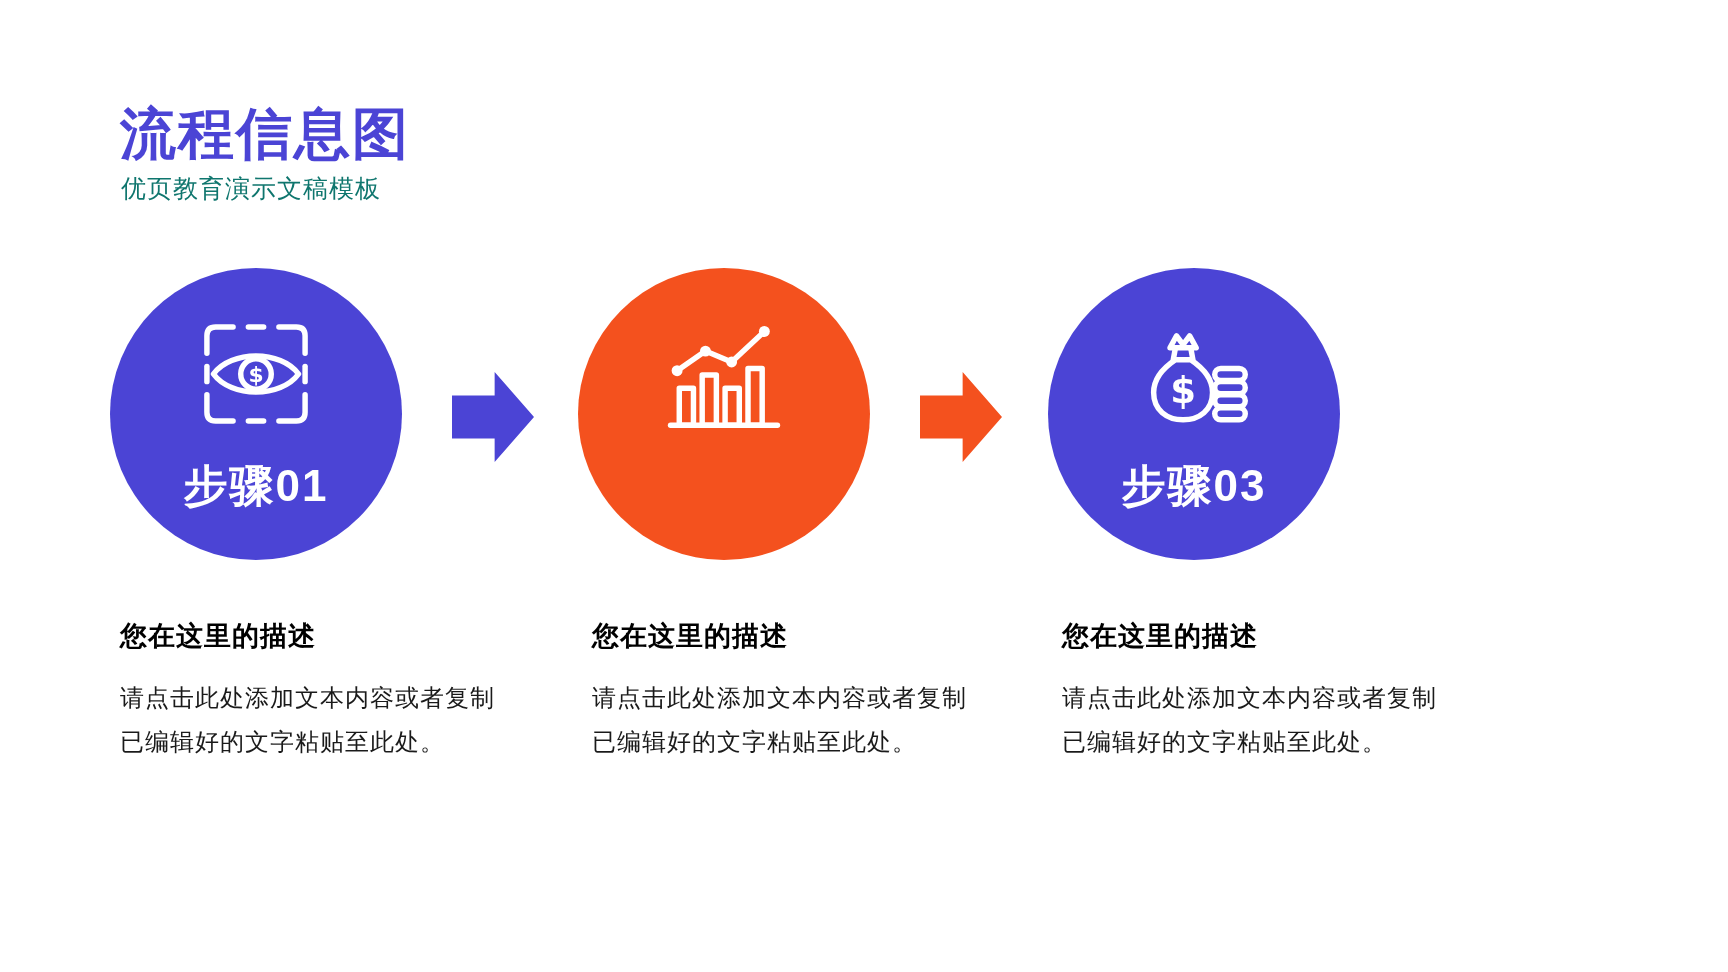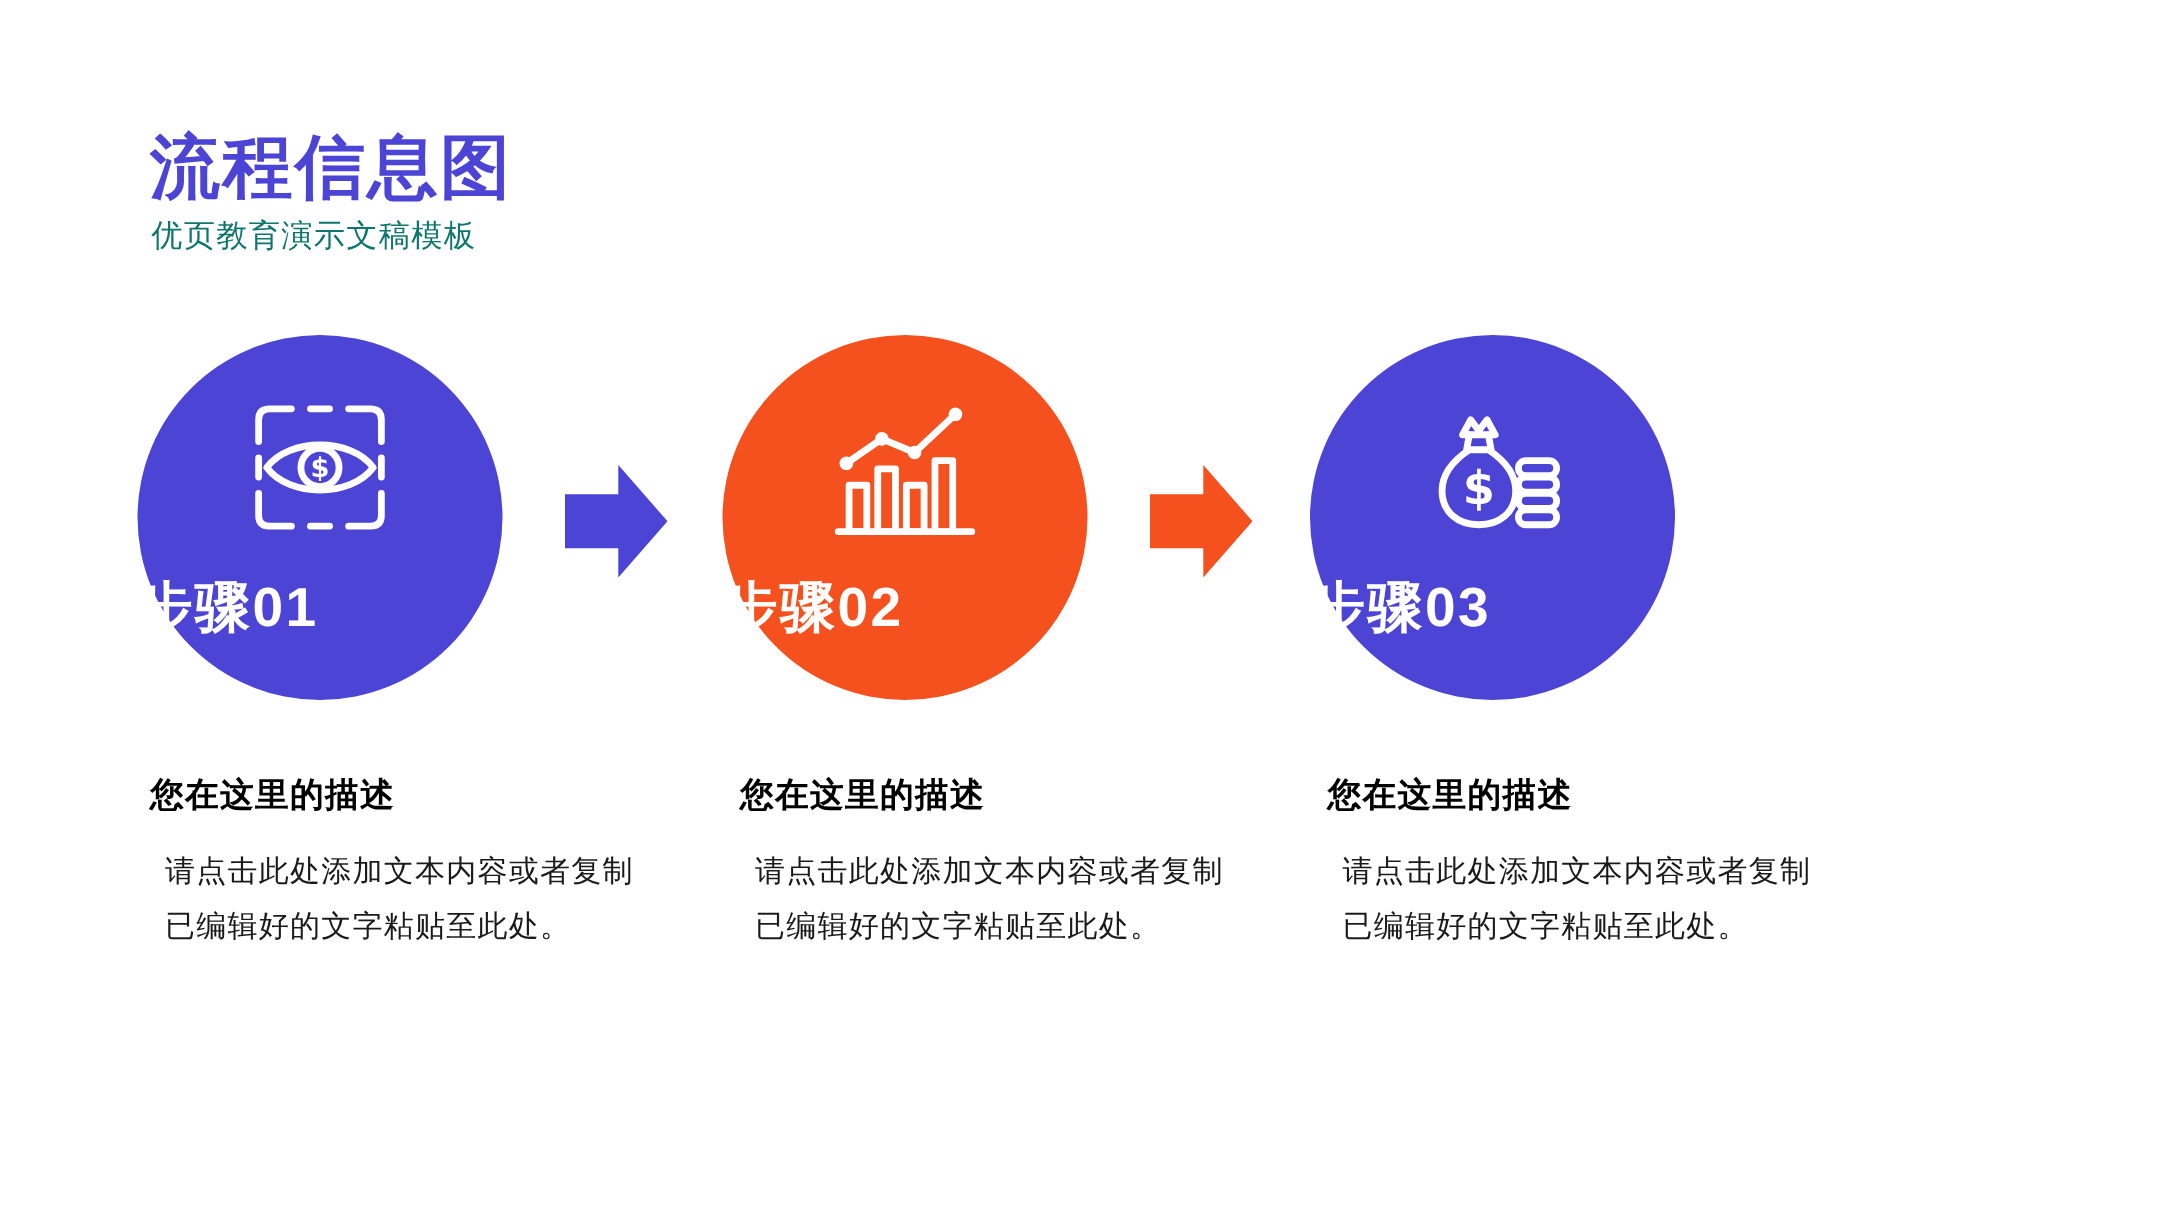--- a/index.html
+++ b/index.html
@@ -28,21 +28,21 @@
   .circle-3{left:1048px;}
 
   .step-icon{
     position:absolute;left:50%;top:46px;transform:translateX(-50%);
     width:120px;height:120px;
   }
   .step-icon svg{width:100%;height:100%;display:block;}
 
   .step-label{
     position:absolute;left:0;right:0;bottom:44px;
-    color:#ffffff;
+    text-align:center;color:#ffffff;
     font-size:44px;font-weight:bold;letter-spacing:2px;
   }
 
   .flow-arrow{
     position:absolute;top:372px;width:82px;height:90px;
     clip-path:polygon(0% 26%,52% 26%,52% 0%,100% 50%,52% 100%,52% 74%,0% 74%);
   }
   .arrow-1{left:452px;}
   .arrow-2{left:920px;}
 
@@ -52,21 +52,21 @@
   .text-1{left:120px;}
   .text-2{left:592px;}
   .text-3{left:1062px;}
 
   .step-heading{
     font-size:27px;font-weight:bold;color:#000000;
     margin:0 0 22px 0;letter-spacing:1px;
   }
   .step-body{
     font-size:24px;color:#1a1a1a;line-height:44px;
-    margin:12px;width:396px;letter-spacing:1px;
+    margin:0;width:396px;letter-spacing:1px;
   }
 </style>
 </head>
 <body>
 
 <div class="slide">
 
   <div class="title" style="color: rgb(75, 68, 213);">流程信息图</div>
   <div class="subtitle">优页教育演示文稿模板</div>
 
@@ -99,21 +99,20 @@
         <rect x="35" y="56" width="13" height="46"></rect>
         <rect x="56" y="68" width="13" height="34"></rect>
         <rect x="77" y="50" width="13" height="52"></rect>
         <polyline points="12,52 38,34 62,44 92,16"></polyline>
         <circle cx="12" cy="52" r="5" fill="#ffffff" stroke="none"></circle>
         <circle cx="38" cy="34" r="5" fill="#ffffff" stroke="none"></circle>
         <circle cx="62" cy="44" r="5" fill="#ffffff" stroke="none"></circle>
         <circle cx="92" cy="16" r="5" fill="#ffffff" stroke="none"></circle>
       </svg>
     </span>
-    <div class="step-label">步骤02</div>
   </div>
 
   <div class="flow-arrow arrow-2" style="background-color: rgb(244, 81, 30);"></div>
 
   <div class="step-circle circle-3" style="background-color: rgb(75, 68, 213);">
     <span class="step-icon">
       <svg viewBox="0 0 110 110" fill="none" stroke="#ffffff" stroke-width="5" stroke-linecap="round" stroke-linejoin="round">
         <path d="M33 31 L39 20 L45 28 L51 20 L57 31 Z"></path>
         <path d="M38 42 C26 50 18 60 18 72 C18 88 30 97 45 97 C60 97 72 88 72 72 C72 60 64 50 52 42 Z"></path>
         <path d="M38 31 L36 42"></path>

